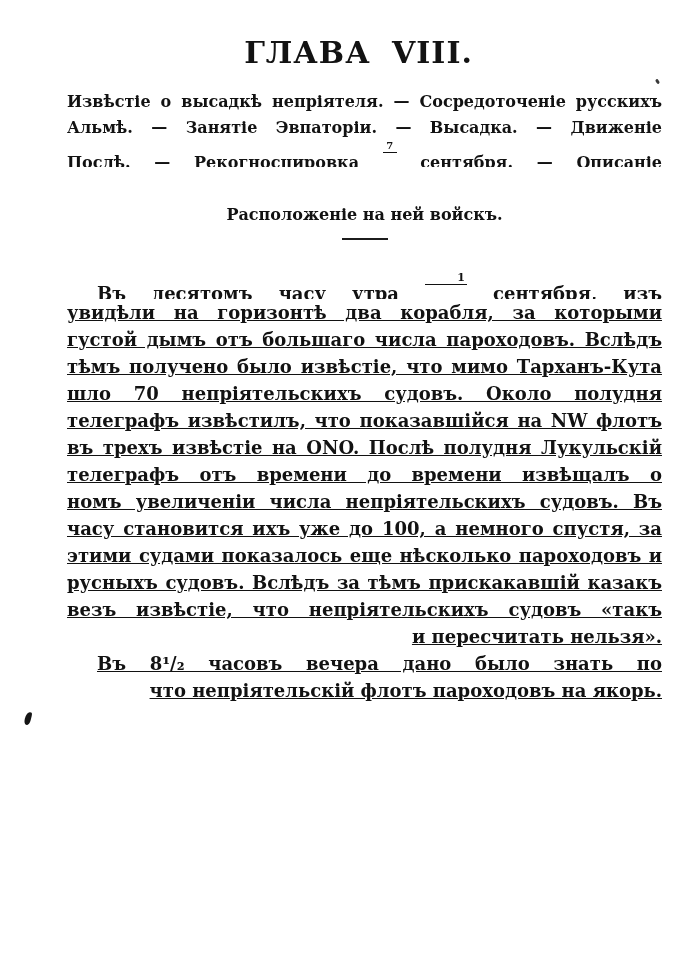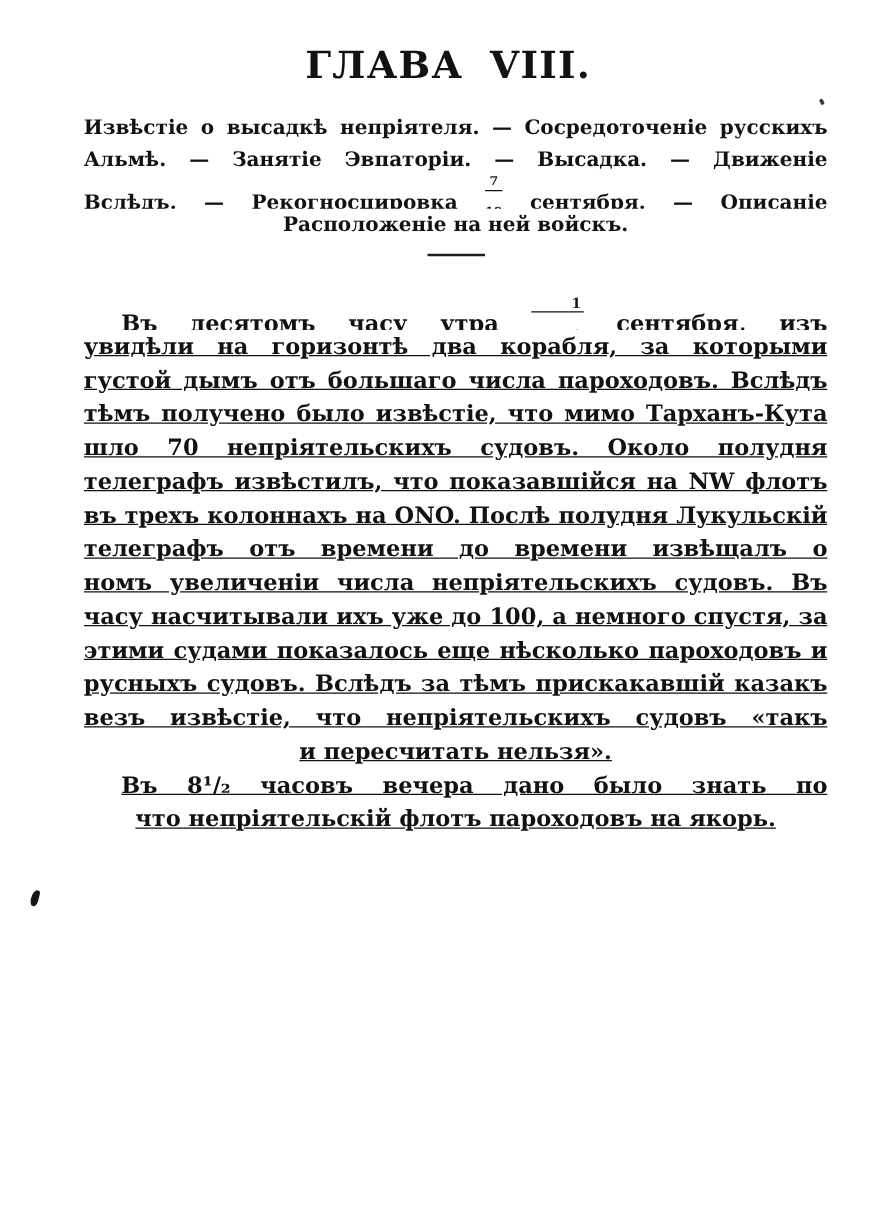--- a/index.html
+++ b/index.html
@@ -26,41 +26,41 @@
 
   .summary {
     width:595px;
     margin:20px 0 0 67px;
     font-size:16px;
     font-weight:bold;
     line-height:26px;
   }
   .sline { text-align:justify; height:26px; overflow:hidden; }
   .sline.j::after { content:""; display:inline-block; width:100%; height:0; }
-  .sline.center { text-align:center; }
+  .sline.center { text-align:center;margin-top:35px; }
 
   .divider-wrap { width:595px; margin-left:67px; }
   .divider {
     width:46px; height:2px;
     background:#1c1c1c;
     margin:10px auto 0 auto;
   }
 
   .bodytext {
     width:595px;
     margin:32px 0 0 67px;
     font-size:18px;
     font-weight:bold;
     line-height:27px;
     text-decoration:underline;
   }
   .bline { text-align:justify; height:27px; overflow:hidden; }
   .bline.j::after { content:""; display:inline-block; width:100%; height:0; }
   .bline.indent { text-indent:30px; }
-  .bline.plain { text-align:center; }
+  .bline.plain { text-align:right; }
 
   .frac {
     display:inline-block;
     vertical-align:-7px;
     text-align:center;
     line-height:1;
     font-size:11px;
     font-weight:bold;
   }
   .frac .num { display:block; border-bottom:1.5px solid #121212; padding:0 2px 1px 2px; }
@@ -85,39 +85,39 @@
 </head>
 <body>
 
 <div class="page">
 
   <h1 class="chapter-title">ГЛАВА VIII.</h1>
 
   <section class="summary">
     <div class="sline j">Извѣстіе о высадкѣ непріятеля. — Сосредоточеніе русскихъ войскъ на</div>
     <div class="sline j">Альмѣ. — Занятіе Эвпаторіи. — Высадка. — Движеніе союзниковъ къ</div>
-    <div class="sline j"><span>Вслѣдъ. — Рекогносцировка </span><span class="frac small"><span class="num">7</span><span class="den">19</span></span><span> сентября. — Описаніе альминской позиціи.—</span></div>
+    <div class="sline j"><span>Послѣ. — Рекогносцировка </span><span class="frac small"><span class="num">7</span><span class="den">19</span></span><span> сентября. — Описаніе альминской позиціи.—</span></div>
     <div class="sline center">Расположеніе на ней войскъ.</div>
   </section>
 
   <div class="divider-wrap">
     <div class="divider"></div>
   </div>
 
   <section class="bodytext">
     <div class="bline j indent"><span>Въ десятомъ часу утра </span><span class="frac"><span class="num">1</span><span class="den">1</span></span><span> сентября, изъ Севастополя</span></div>
     <div class="bline j">увидѣли на горизонтѣ два корабля, за которыми виднѣлся</div>
     <div class="bline j">густой дымъ отъ большаго числа пароходовъ. Вслѣдъ за</div>
     <div class="bline j">тѣмъ получено было извѣстіе, что мимо Тарханъ-Кута про-</div>
     <div class="bline j">шло 70 непріятельскихъ судовъ. Около полудня Лукульскій</div>
     <div class="bline j">телеграфъ извѣстилъ, что показавшійся на NW флотъ идетъ</div>
-    <div class="bline j">въ трехъ колоннахъ на ONO. Послѣ полудня Лукульскій</div>
+    <div class="bline j">въ трехъ извѣстіе на ONO. Послѣ полудня Лукульскій</div>
     <div class="bline j">телеграфъ отъ времени до времени извѣщалъ о постепен-</div>
     <div class="bline j">номъ увеличеніи числа непріятельскихъ судовъ. Въ шестомъ</div>
-    <div class="bline j">часу насчитывали ихъ уже до 100, а немного спустя, за</div>
+    <div class="bline j">часу становится ихъ уже до 100, а немного спустя, за</div>
     <div class="bline j">этими судами показалось еще нѣсколько пароходовъ и па-</div>
     <div class="bline j">русныхъ судовъ. Вслѣдъ за тѣмъ прискакавшій казакъ при-</div>
     <div class="bline j">везъ извѣстіе, что непріятельскихъ судовъ «такъ много, что</div>
     <div class="bline plain">и пересчитать нельзя».</div>
     <div class="bline j indent">Въ 8¹/₂ часовъ вечера дано было знать по телеграфу,</div>
     <div class="bline plain">что непріятельскій флотъ пароходовъ на якорь.</div>
   </section>
 
   <div class="ink-mark"></div>
   <div class="speck"></div>

